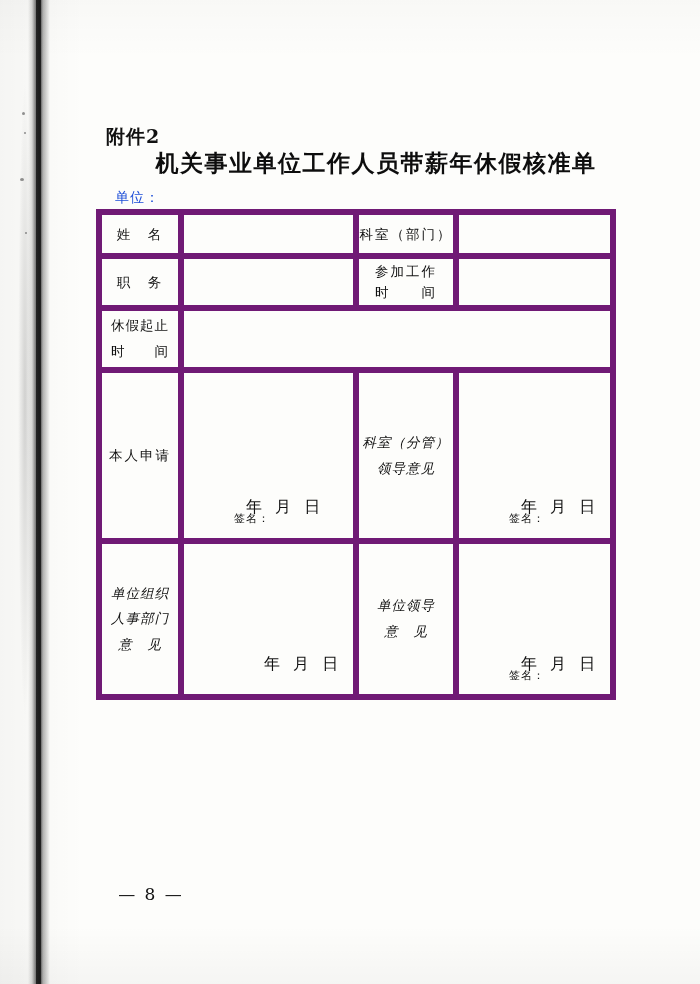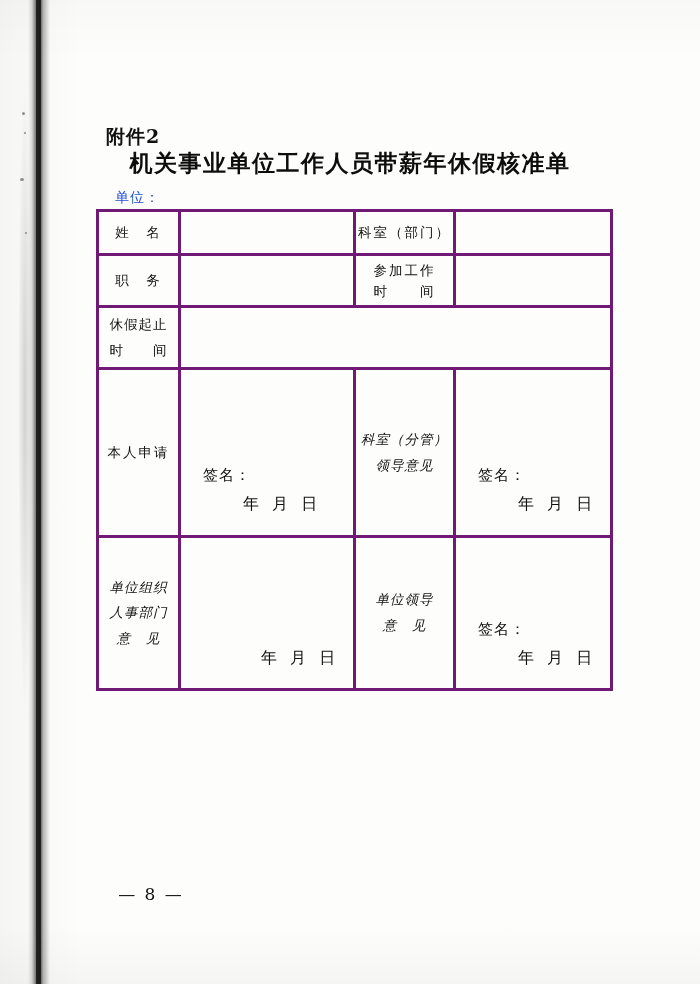--- a/index.html
+++ b/index.html
@@ -84,21 +84,21 @@
     top: 96px;
     font-size: 19px;
     font-weight: bold;
     letter-spacing: 1px;
     color: #111;
     font-family: "DejaVu Serif", "Liberation Serif", serif;
     margin-top: 28px;
   }
   .doc-title {
     position: absolute;
-    left: 90px;
+    left: 116px;
     top: 148px;
     width: 520px;
     text-align: center;
     font-size: 23px;
     font-weight: bold;
     letter-spacing: 1.5px;
     color: #0d0d0d;
   }
   .unit-line {
     position: absolute;
@@ -112,21 +112,21 @@
   
   .form-table {
     position: absolute;
     left: 96px;
     top: 209px;
     width: 514px;
     border-collapse: collapse;
     table-layout: fixed;
   }
   .form-table td {
-    border: 3px solid #701a75;
+    border: 6px solid #701a75;
     font-size: 13.5px;
     color: #111;
     vertical-align: middle;
     padding: 0;
   }
   .lbl {
     text-align: center;
     letter-spacing: 2px;
     line-height: 1.55;
   }
@@ -143,23 +143,24 @@
     letter-spacing: 1px;
     line-height: 1.9;
     font-style: italic;
   }
   .sign-block {
     position: relative;
     height: 100%;
   }
   .sig {
     position: absolute;
-    left: 22px;
-    font-size: 15px;
-    letter-spacing: 1px;
+    left: 50px;
+    font-size: 11px;
+    letter-spacing: 1px;
+    margin-top: 42px;
   }
   .dateline {
     position: absolute;
     left: 62px;
     font-size: 16px;
     letter-spacing: 4px;
   }
   .note {
     position: absolute;
     left: 124px;

